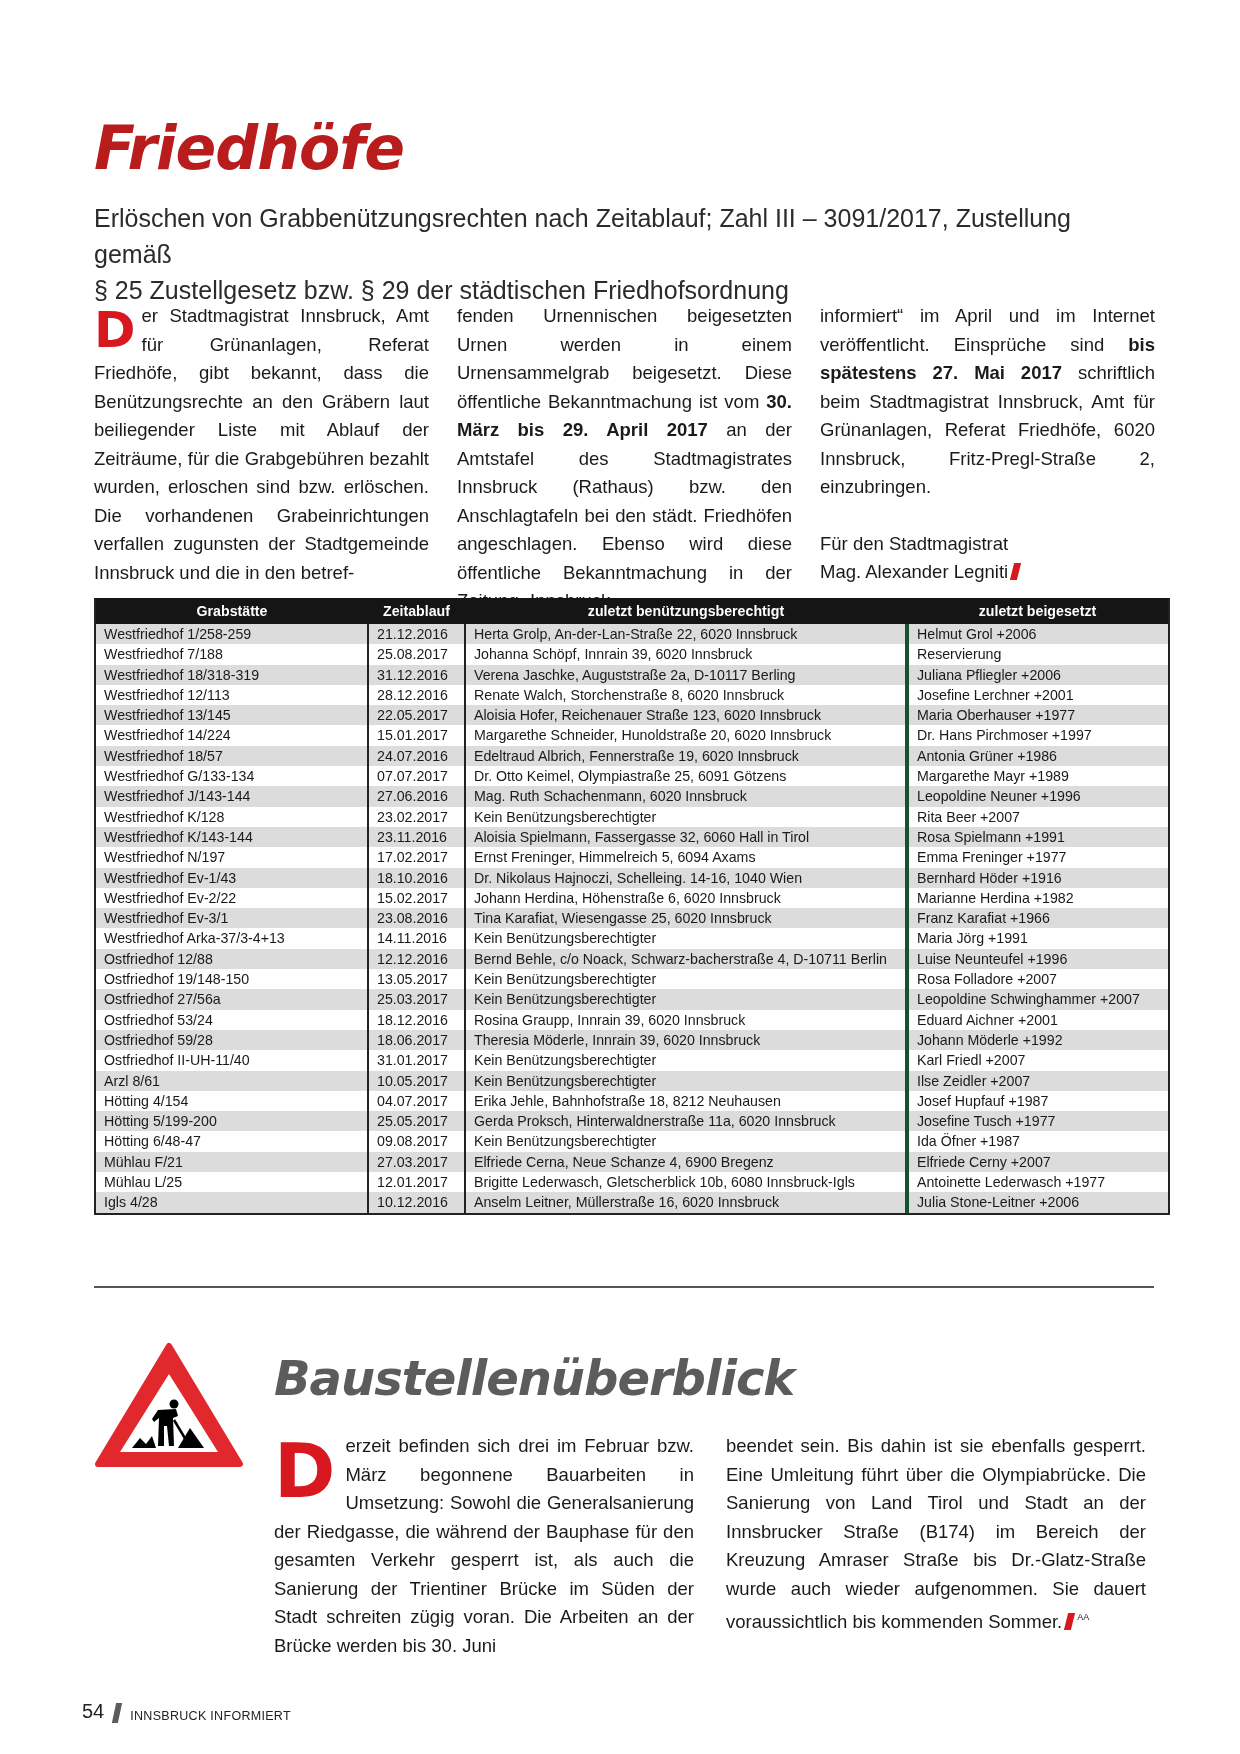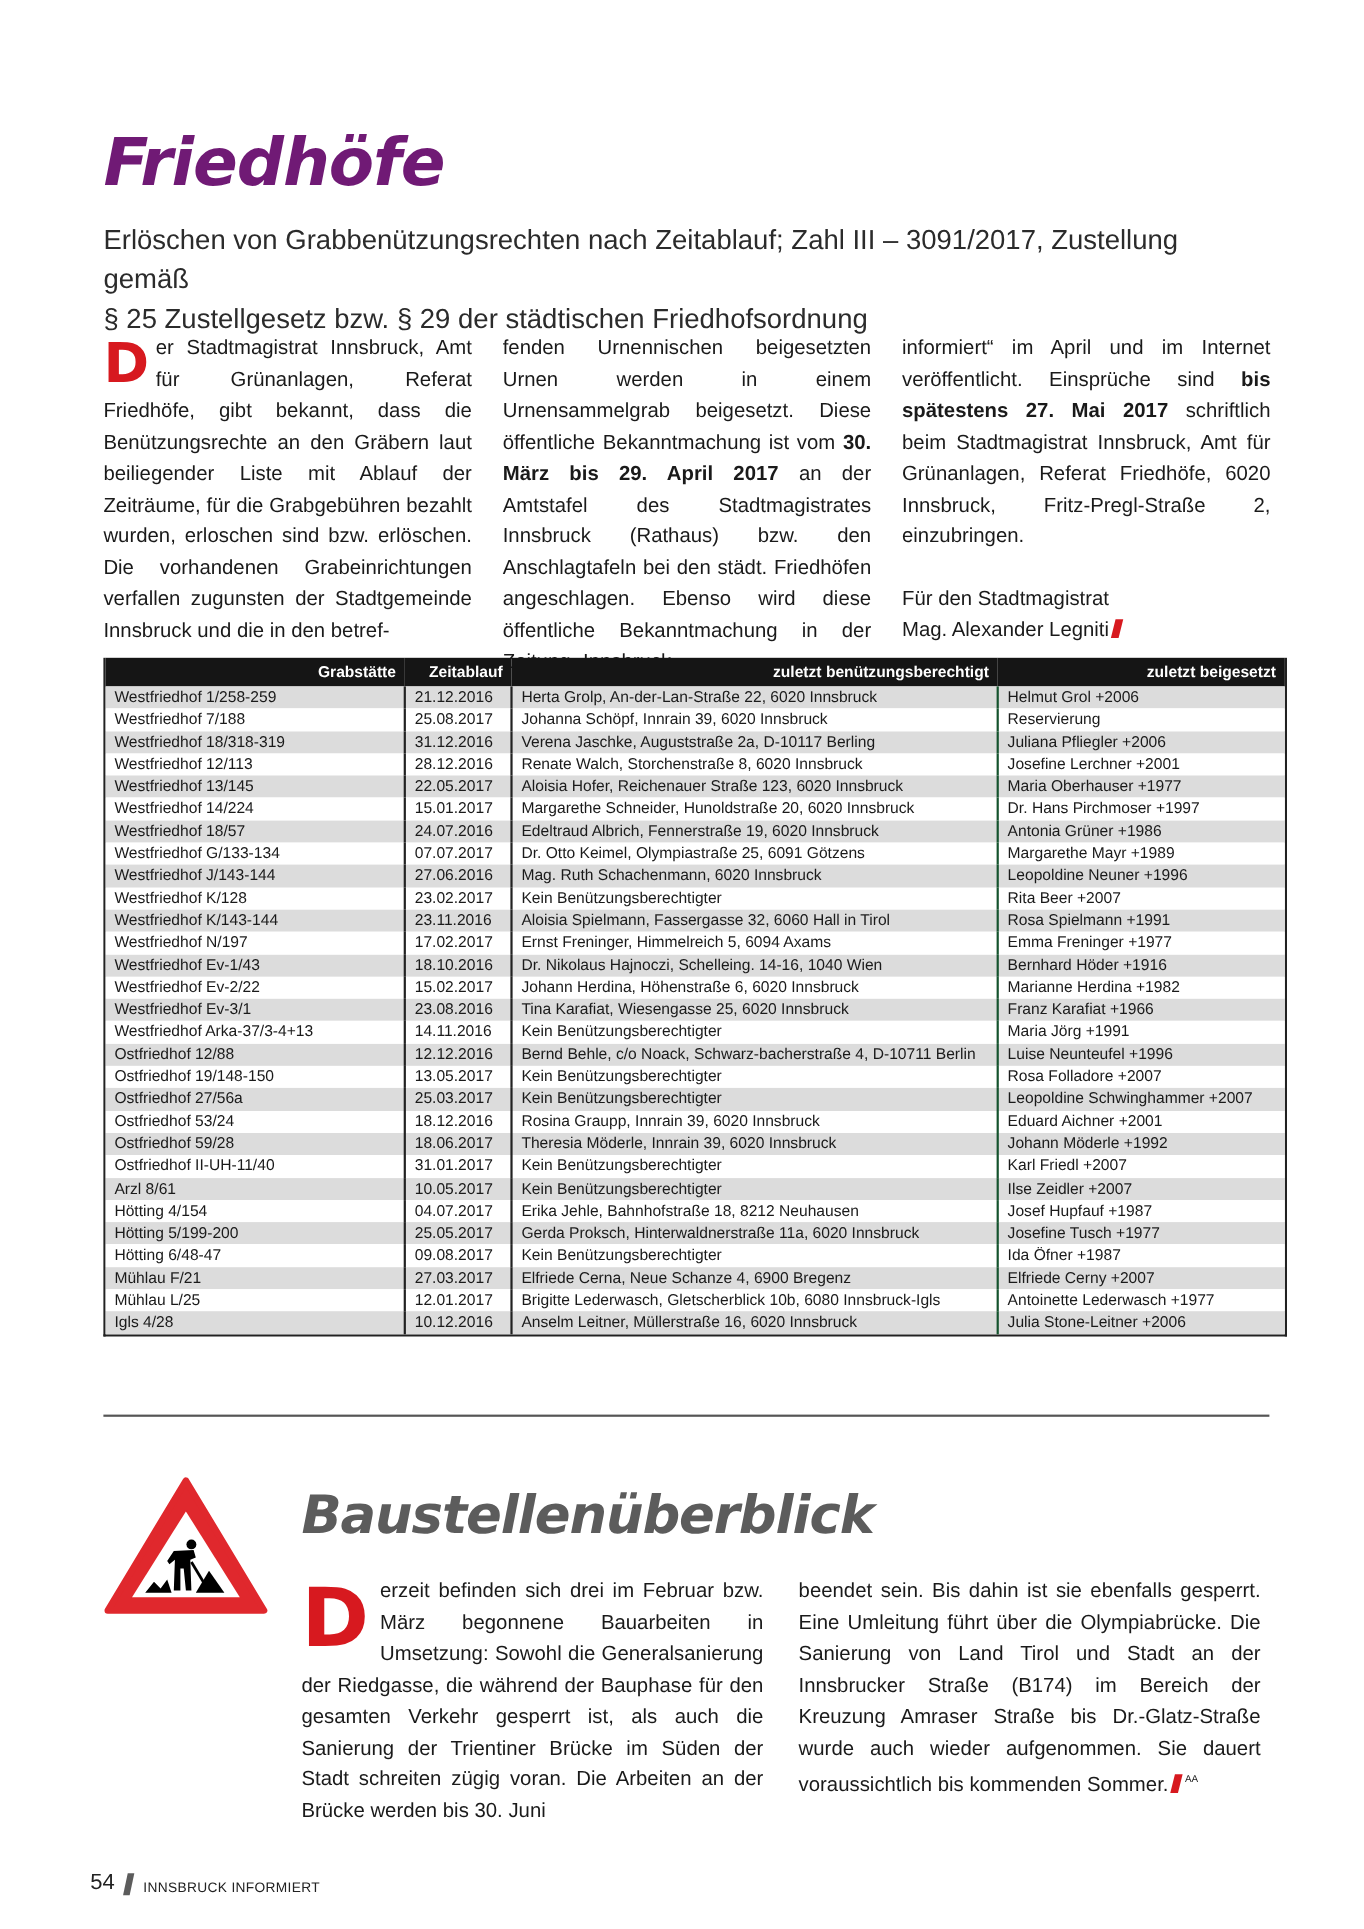--- a/index.html
+++ b/index.html
@@ -2,21 +2,21 @@
 <html><head>
 <meta charset="utf-8">
 <style>
   * { box-sizing: border-box; margin: 0; padding: 0; }
   html, body { width: 1240px; height: 1754px; background: #ffffff; }
   body { position: relative; font-family: "Liberation Sans", "DejaVu Sans", sans-serif; color: #1a1a1a; overflow: hidden; }
 
   .page-title {
     position: absolute; left: 94px; top: 118px;
     font-family: "DejaVu Sans", sans-serif; font-weight: bold; font-style: italic;
-    font-size: 60px; letter-spacing: -1px; color: #701a75; line-height: 1;
+    font-size: 60px; letter-spacing: -1px; color: #b91c1c; line-height: 1;
   }
   .subtitle {
     position: absolute; left: 94px; top: 200px; width: 1040px;
     font-size: 25px; line-height: 36px; color: #2b2b2b;
   }
 
   .article {
     position: absolute; left: 94px; top: 302px; width: 1060px;
     display: grid; grid-template-columns: 335px 335px 335px; column-gap: 28px;
     font-size: 18.5px; line-height: 28.5px; color: #1a1a1a;
@@ -32,30 +32,30 @@
     display: inline-block; width: 7px; height: 17px; background: #d7191f;
     transform: skewX(-14deg); vertical-align: -2px; margin-left: 4px;
   }
 
   .table-wrap {
     position: absolute; left: 94px; top: 598px; width: 1076px;
     border: 2px solid #222; border-top: none;
   }
   table { width: 100%; border-collapse: collapse; font-size: 14.2px; }
   thead th {
-    background: #151515; color: #ffffff; font-weight: bold; text-align: right;
+    background: #151515; color: #ffffff; font-weight: bold; text-align: center;
     padding: 0 8px; height: 26px;
   }
   tbody td { padding: 0 8px; height: 20.3px; line-height: 20.3px; white-space: nowrap; }
   tbody tr:nth-child(odd) td { background: #dcdcdc; }
   tbody tr:nth-child(even) td { background: #ffffff; }
   .col-a { width: 272px; }
   .col-b { width: 97px; border-left: 2px solid #222; margin-top: 14px; }
   .col-c { width: 442px; border-left: 2px solid #222; }
-  .col-d { border-left: 2px solid #14532d; }
+  .col-d { border-left: 4px solid #14532d; }
 
   .divider {
     position: absolute; left: 94px; top: 1286px; width: 1060px; height: 2px; background: #555;
   }
 
   .warning-sign { position: absolute; left: 94px; top: 1340px; width: 150px; height: 130px; }
 
   .section-title {
     position: absolute; left: 274px; top: 1330px;
     font-family: "DejaVu Sans", sans-serif; font-weight: bold; font-style: italic;

